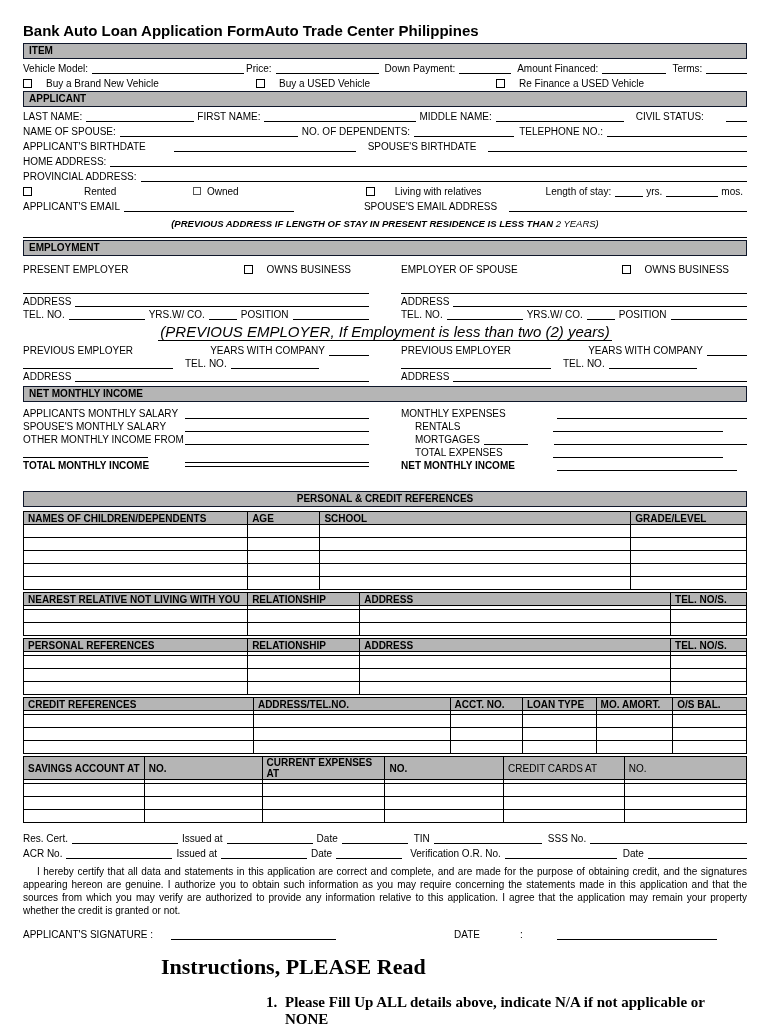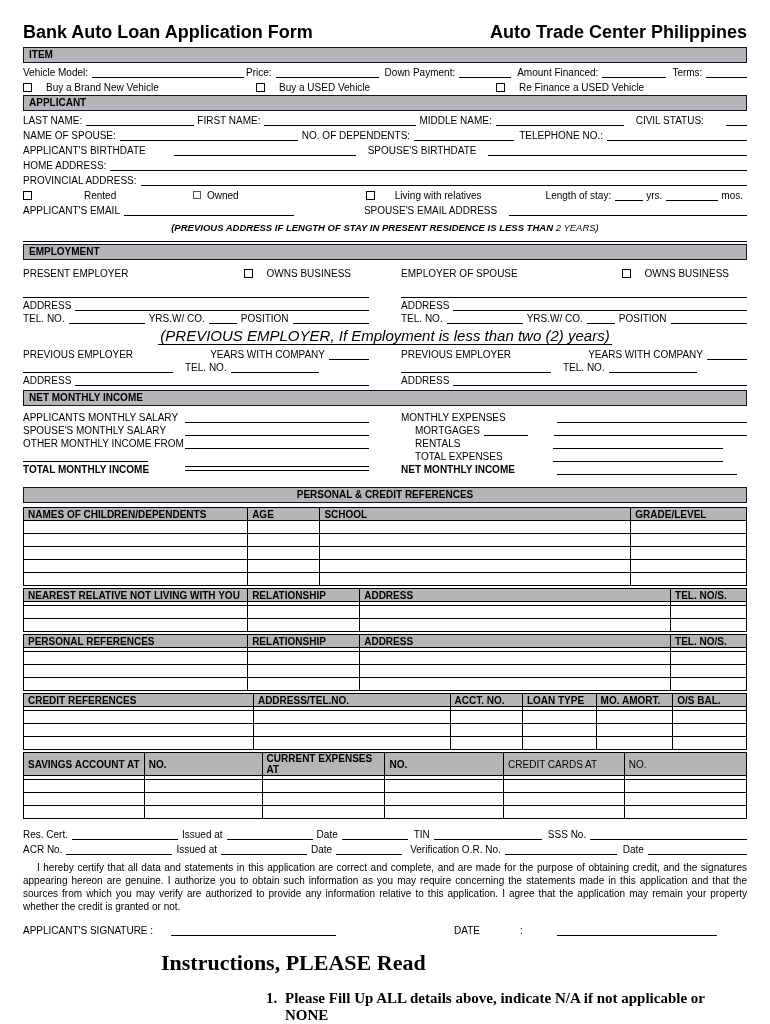--- a/index.html
+++ b/index.html
@@ -1,21 +1,21 @@
 <!DOCTYPE html>
 <html><head>
 <meta charset="utf-8">
 <style>
   html,body { margin:0; padding:0; background:#e8e8e8; }
   .page {
     width:770px; height:1024px; margin:0 auto; background:#ffffff;
     font-family:"Liberation Sans", sans-serif; font-size:10px; color:#000;
     padding:22px 23px 0 23px; box-sizing:border-box; overflow:hidden; position:relative;
   }
-  .titlebar { display:flex; justify-content:space-between; align-items:flex-end; font-weight:bold; font-size:18px; margin-bottom:4px; }
+  .titlebar { display:flex; align-items:flex-end; font-weight:bold; font-size:15px; margin-bottom:4px; }
   .secbar { background:#b5b5b5; border:1px solid #0f172a; font-weight:bold; font-size:10px; padding:1px 5px 2px; margin:2px 0 4px; }
   .secbar.center { text-align:center; }
   .row { display:flex; align-items:center; margin:4px 0; white-space:nowrap; }
   .row.tight { margin:2px 0; }
   .lbl { padding-right:4px; flex:0 0 auto; }
   .bl { display:inline-block; border-bottom:1px solid #000; height:10px; flex:0 0 auto; }
   .bl.grow { flex:1 1 auto; }
   .dbl { display:inline-block; border-top:1px solid #000; border-bottom:1px solid #000; height:3px; margin-bottom:2px; }
   .cb { display:inline-block; width:7px; height:7px; border:1px solid #000; background:#fff; margin:0 6px 1px 0; flex:0 0 auto; }
   .cb.sm { width:6px; height:6px; border-color:#555; }
@@ -253,40 +253,40 @@
         <span class="lbl" style="width:158px;font-weight:bold">TOTAL MONTHLY INCOME</span>
         <span class="dbl" style="flex:1 1 auto"></span>
       </div>
     </div>
     <div class="col">
       <div class="row tight">
         <span class="lbl" style="width:152px">MONTHLY EXPENSES</span>
         <span class="bl grow"></span>
       </div>
       <div class="row tight">
+        <span class="lbl" style="width:152px;padding-left:14px;box-sizing:border-box">RENTALS</span>
+        <span class="bl grow" style="margin-right:24px"></span>
+      </div>
+      <div class="row tight">
         <span class="lbl" style="padding-left:14px">MORTGAGES</span>
         <span class="bl" style="width:44px"></span>
         <span class="bl grow" style="margin-left:26px"></span>
       </div>
       <div class="row tight">
-        <span class="lbl" style="width:152px;padding-left:14px;box-sizing:border-box">RENTALS</span>
-        <span class="bl grow" style="margin-right:24px"></span>
-      </div>
-      <div class="row tight">
         <span class="lbl" style="width:152px;padding-left:14px;box-sizing:border-box">TOTAL EXPENSES</span>
         <span class="bl grow" style="margin-right:24px"></span>
       </div>
       <div class="row tight">
         <span class="lbl" style="width:152px;font-weight:bold">NET MONTHLY INCOME</span>
         <span class="bl grow" style="margin-right:10px"></span>
       </div>
     </div>
   </div>
 
-  <div class="secbar center" style="margin-top:10px">PERSONAL &amp; CREDIT REFERENCES</div>
+  <div class="secbar center" style="margin-top:18px">PERSONAL &amp; CREDIT REFERENCES</div>
 
   <table class="tbl">
     <colgroup>
         <col style="width:31%">
         <col style="width:10%">
         <col style="width:43%">
         <col style="width:16%">
       </colgroup>
     <tbody>
         <tr>

